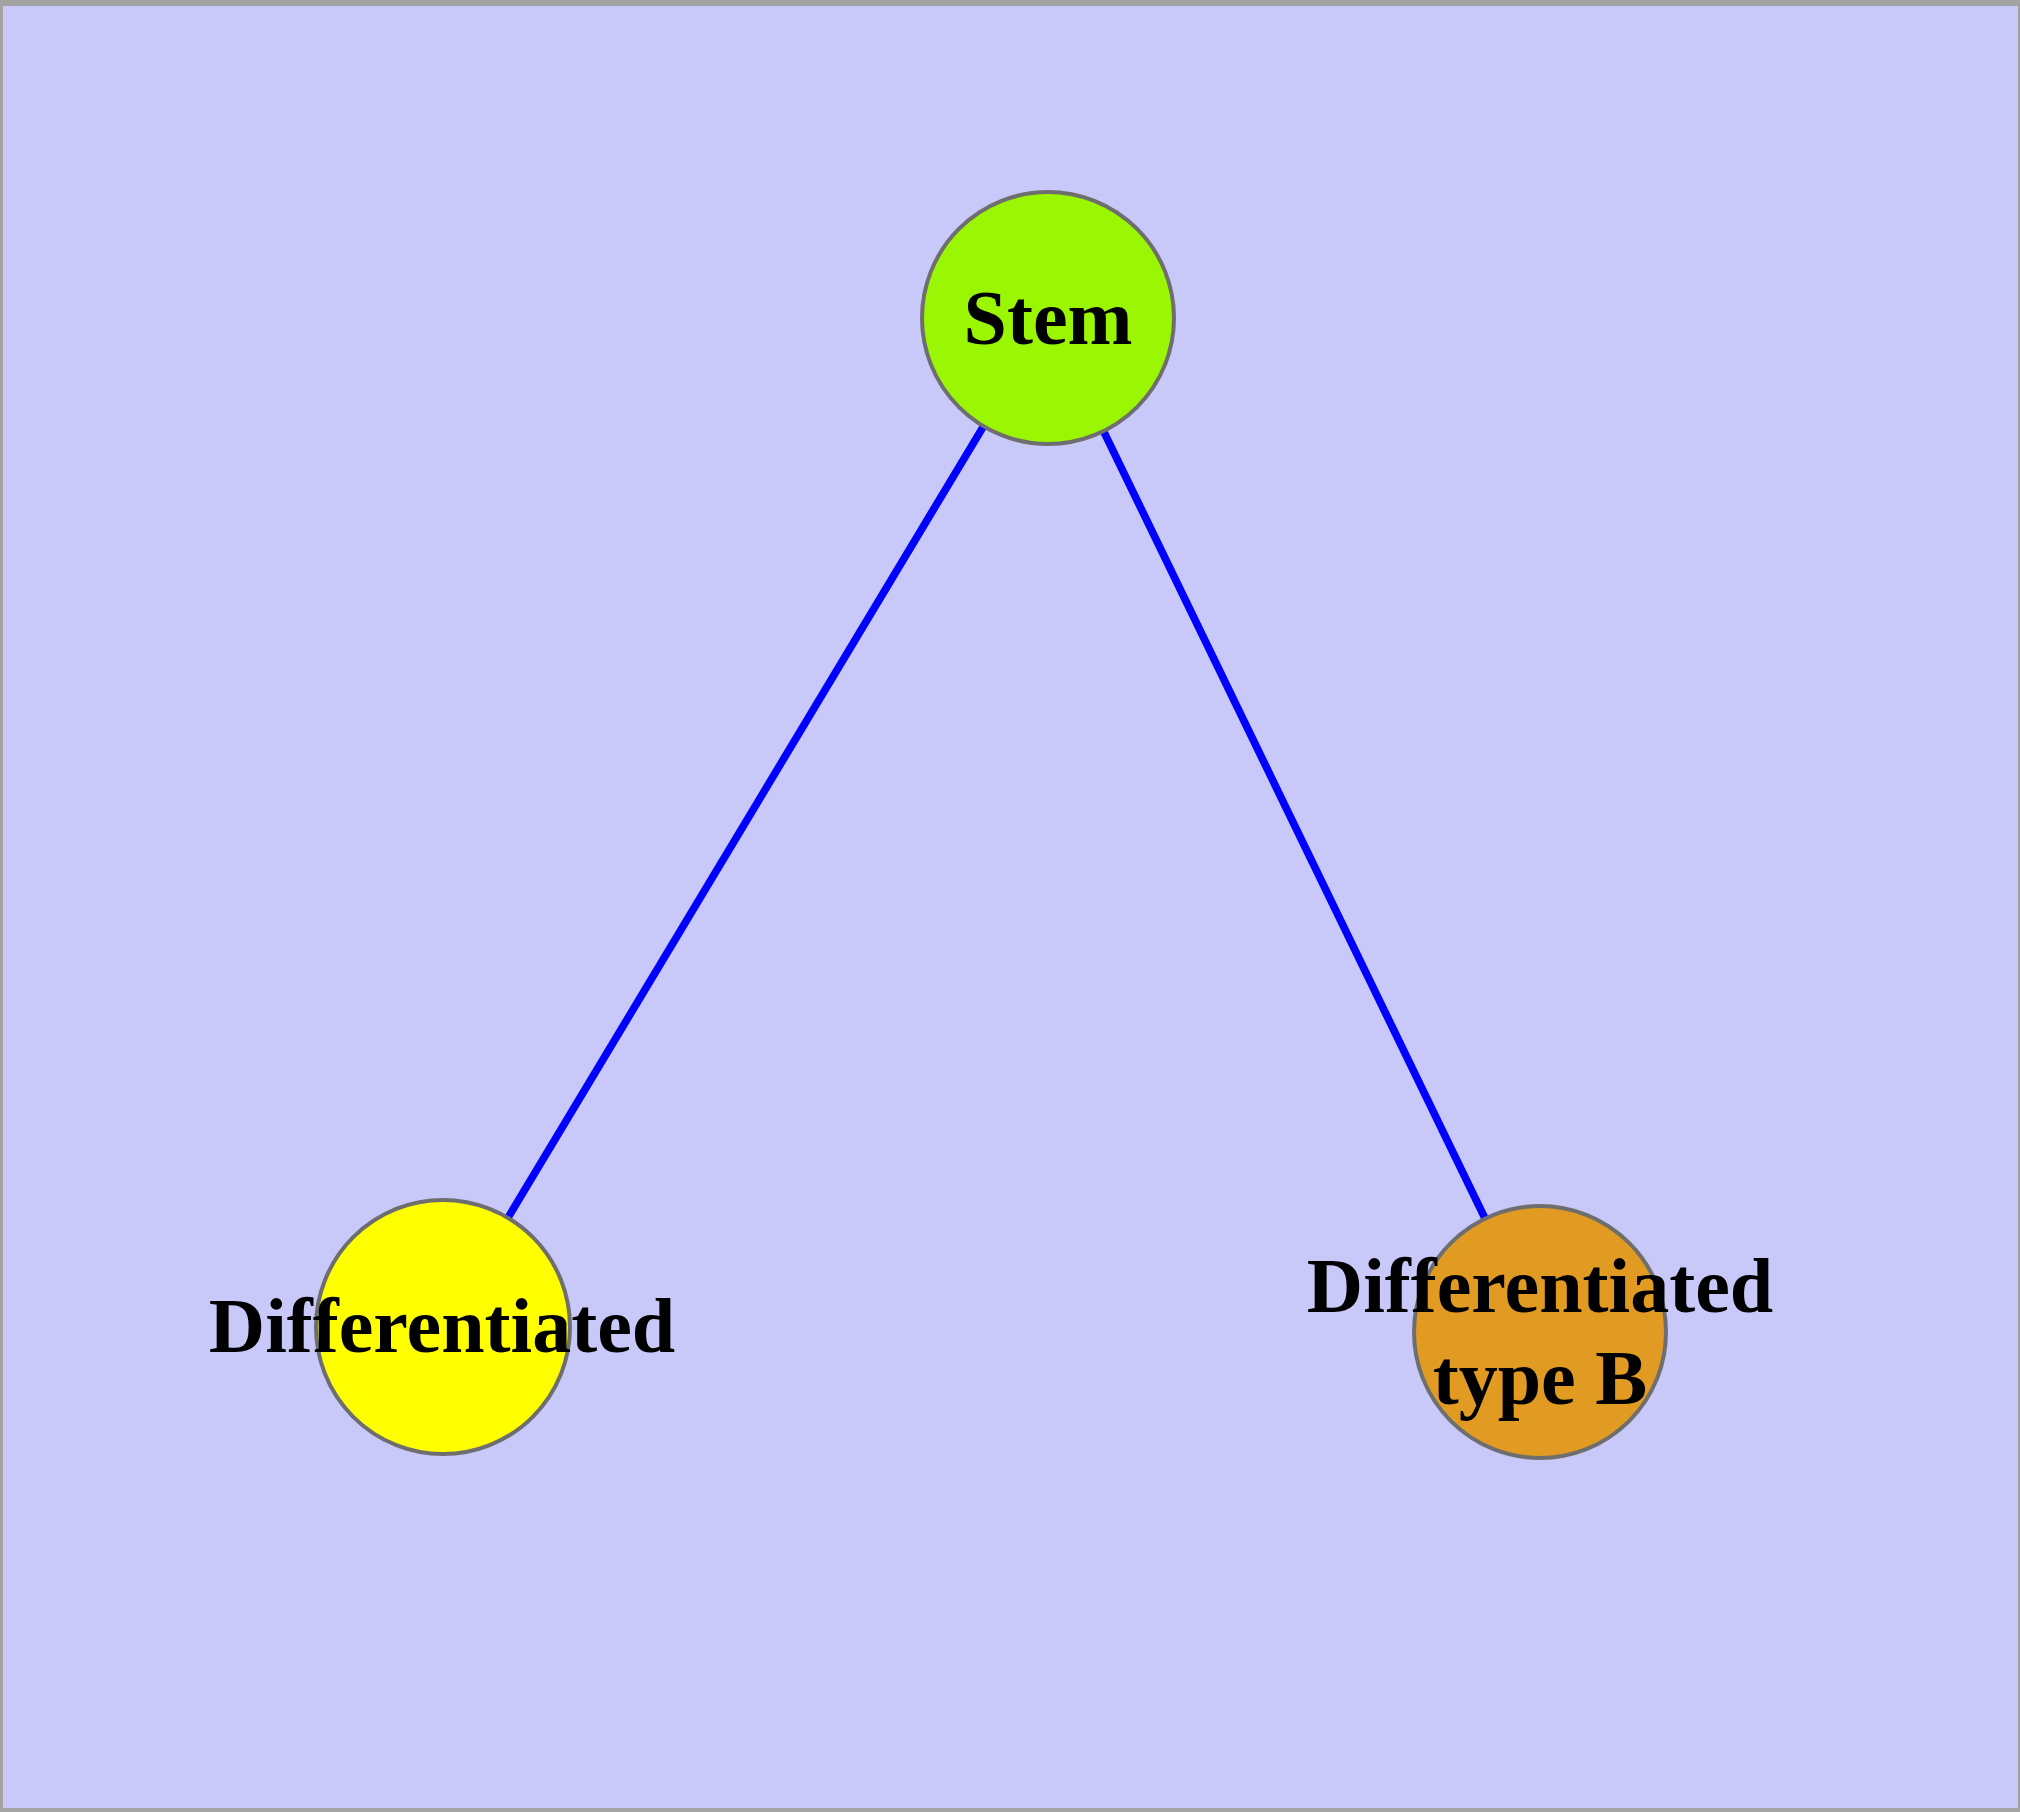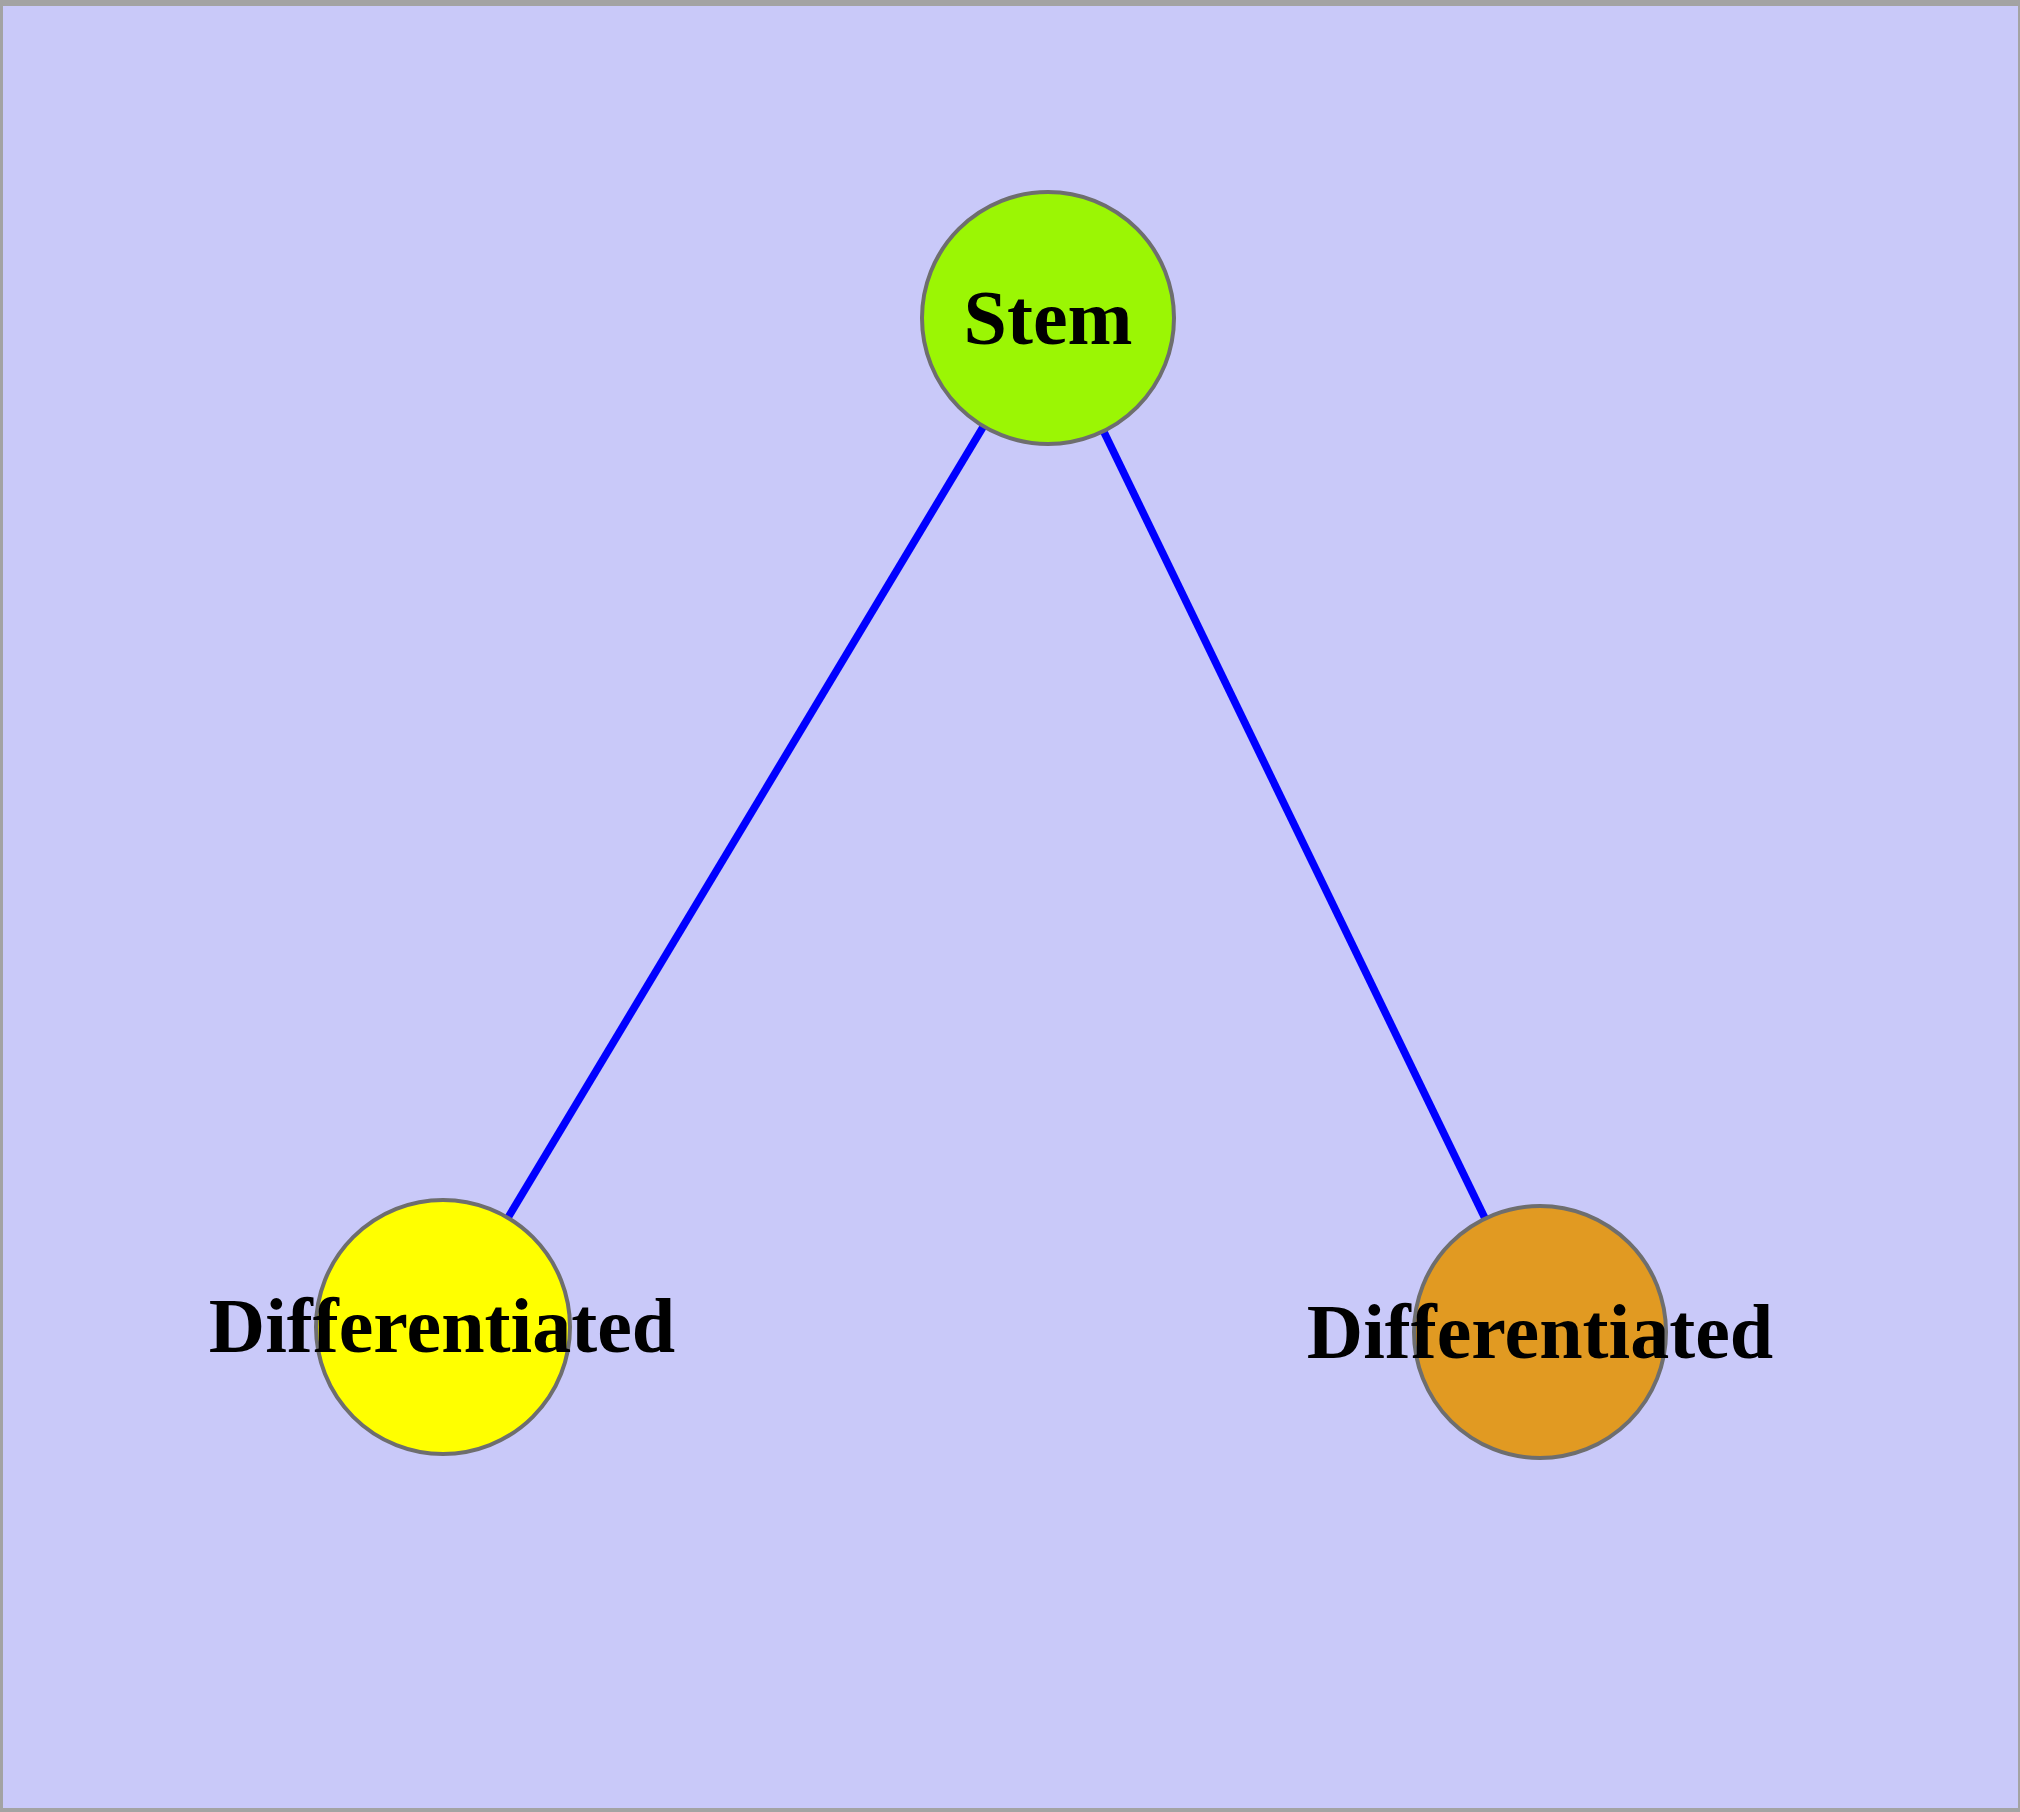--- a/index.html
+++ b/index.html
@@ -56,15 +56,16 @@
   <div class="node-label" style="left: 1048px; top: 318px; color: rgb(0, 0, 0);">
     <div>Stem</div>
   </div>
 
   <div class="node-label" style="left: 442px; top: 1326px; color: rgb(0, 0, 0);">
     <div>Differentiated</div>
   </div>
 
   <div class="node-label" style="left: 1540px; top: 1332px; color: rgb(0, 0, 0);">
     <div>Differentiated</div>
+    <div>type B</div>
   </div>
 </div>
 
 
 </body></html>

